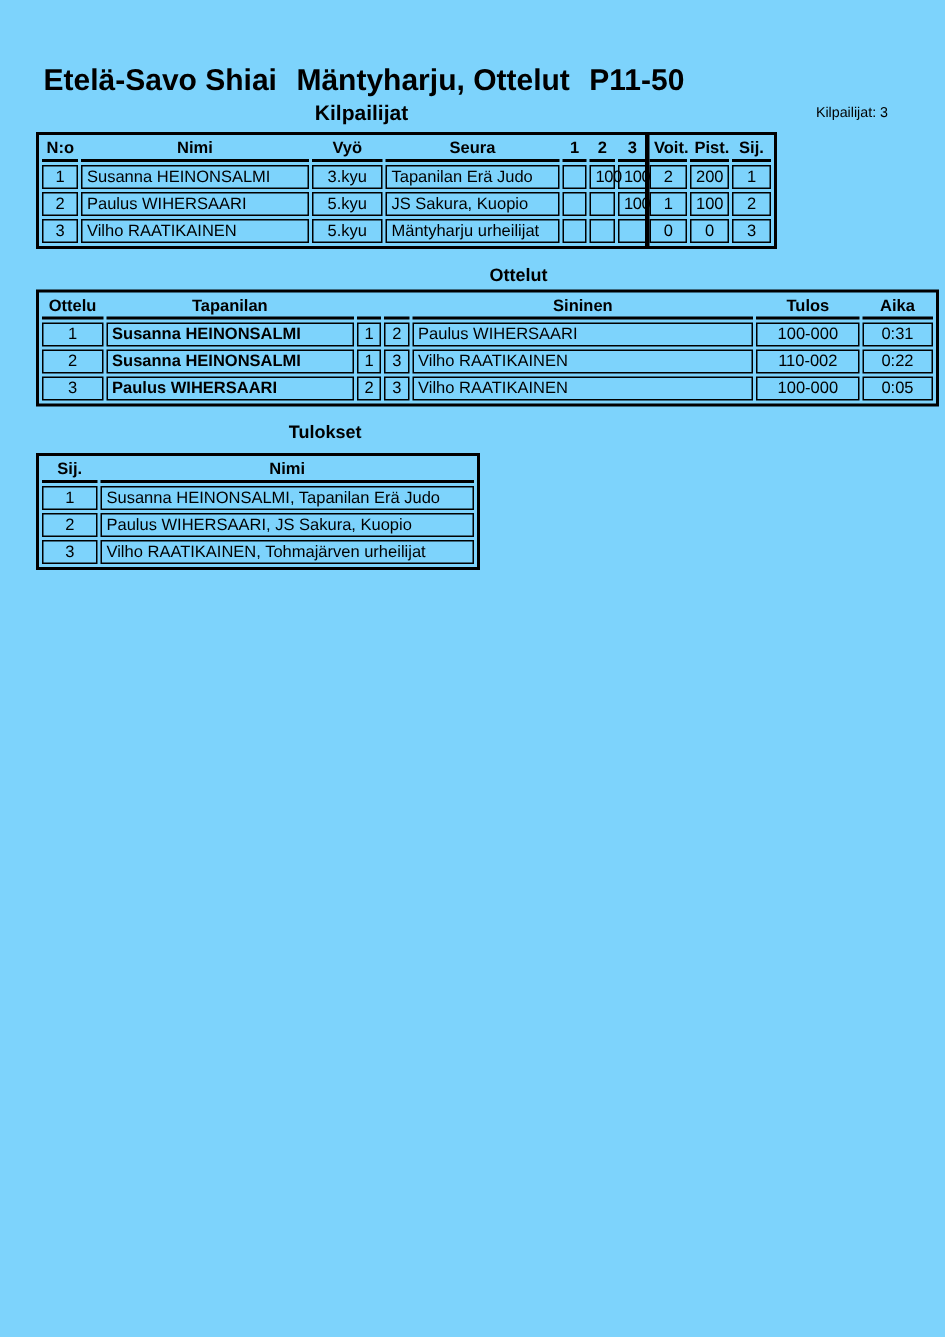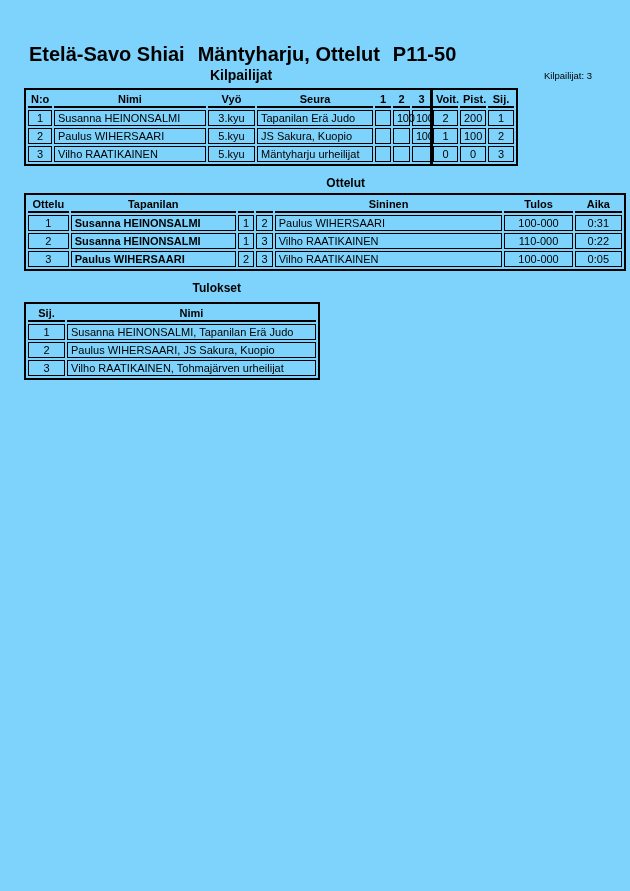--- a/index.html
+++ b/index.html
@@ -210,21 +210,21 @@
         <td class="l">Paulus WIHERSAARI</td>
         <td class="c">100-000</td>
         <td class="c">0:31</td>
       </tr>
       <tr>
         <td class="c">2</td>
         <td class="l bold">Susanna HEINONSALMI</td>
         <td class="num">1</td>
         <td class="num">3</td>
         <td class="l">Vilho RAATIKAINEN</td>
-        <td class="c">110-000</td>
+        <td class="c">110-002</td>
         <td class="c">0:22</td>
       </tr>
       <tr>
         <td class="c">3</td>
         <td class="l bold">Paulus WIHERSAARI</td>
         <td class="num">2</td>
         <td class="num">3</td>
         <td class="l">Vilho RAATIKAINEN</td>
         <td class="c">100-000</td>
         <td class="c">0:05</td>

